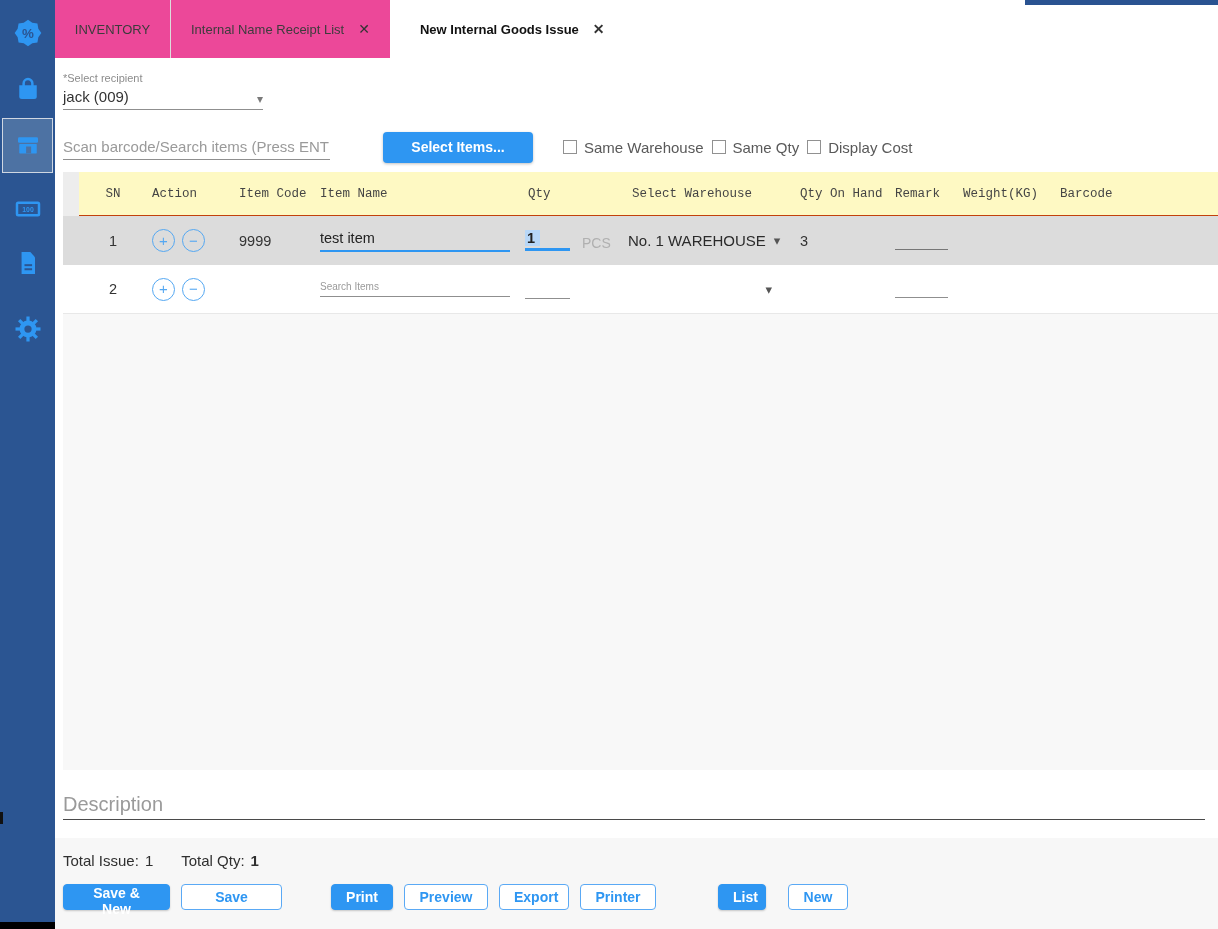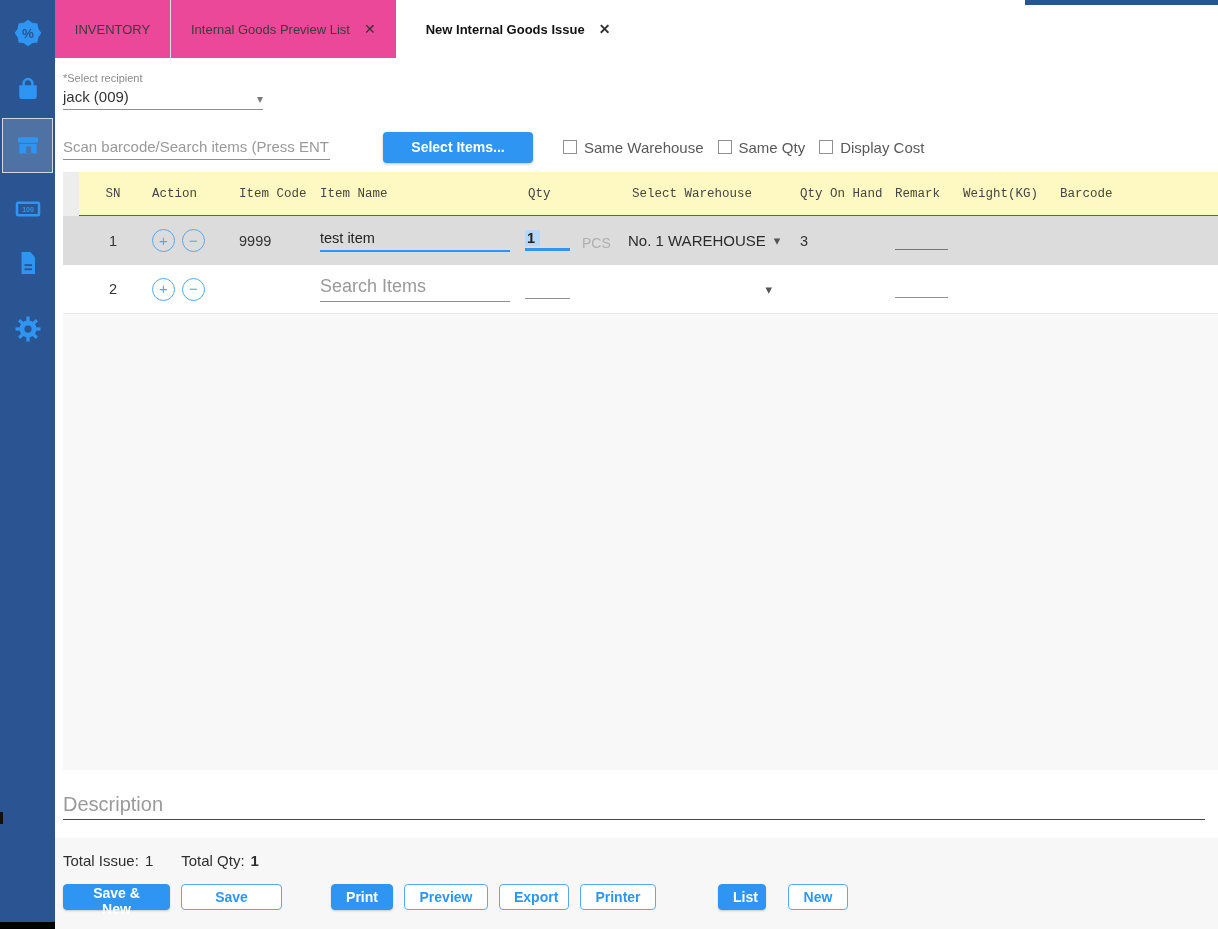--- a/index.html
+++ b/index.html
@@ -36,21 +36,21 @@
   .recipient { width:200px; }
   .datef { width:120px; }
   .fval { font-size:15px; color:#333; }
   .caret { font-size:12px; color:#7a7a7a; line-height:1; }
 
   
   .tool-row { display:flex; align-items:center; height:50px; padding-left:8px; }
   .search-input { width:267px; border:none; outline:none; border-bottom:1px solid #8f8f8f; font-size:15px; color:#333; font-family:inherit; background:transparent; padding:4px 0; }
   .search-input::placeholder { color:#9a9a9a; }
   .btn-select-items { margin-left:53px; width:150px; height:31px; background:#2e96f2; color:#fff; font-weight:bold; font-size:14px; border:none; border-radius:4px; cursor:pointer; box-shadow:0 1px 3px rgba(0,0,0,0.25); font-family:inherit; }
-  .opt-group { display:flex; margin-left:30px; gap:14px; }
+  .opt-group { display:flex; margin-left:30px; gap:8px; }
   .opt { display:flex; align-items:center; cursor:pointer; }
   .cbox { width:14px; height:14px; border:1.5px solid #919191; background:#fff; margin-right:7px; flex:0 0 auto; }
   .opt-label { font-size:15px; color:#595959; }
 
   
   .table { margin-left:8px; width:1155px; }
   .grid { display:grid; grid-template-columns:16px 68px 88px 72px 208px 110px 165px 95px 68px 95px 1fr; align-items:center; }
   .thead { height:44px; border-bottom:1px solid #c2410c; background:#fef9c3;font-family:Liberation Mono, monospace; }
   .th { font-size:12.5px; color:#454545; }
   .th.handle { background:#ededed; height:44px; }
@@ -63,21 +63,21 @@
   .c-onhand { padding-left:10px; }
   .c-remark { padding-left:10px; }
   .c-weight { padding-left:10px; }
   .c-barcode { padding-left:12px; }
   .trow { height:49px; font-size:14.5px; }
   .trow.selected { background:#dcdcdc; }
   .trow.plain { background:#fff; border-bottom:1px solid #e8e8e8; }
   .actions { display:flex; gap:7px; padding-left:5px; }
   .circle-btn { width:23px; height:23px; border:1.5px solid #55a8f2; border-radius:50%; color:#55a8f2; font-size:15px; display:flex; align-items:center; justify-content:center; background:transparent; cursor:pointer; line-height:1; padding-bottom:1px; }
   .name-input { margin-left:13px; width:190px; border-bottom:2px solid #2e96f2; padding-bottom:4px; font-size:14.5px; color:#222; }
-  .name-input.ghost { border-bottom:1px solid #8f8f8f; color:#9a9a9a; font-size:18px; }
+  .name-input.ghost { border-bottom:1px solid #8f8f8f; color:#9a9a9a; font-size:10px; }
   .qty-wrap { display:flex; align-items:flex-end; margin-left:10px; }
   .qty-input { width:45px; border-bottom:3px solid #2e96f2; padding-bottom:2px; font-weight:bold; color:#222; }
   .qty-input.ghost { border-bottom:1px solid #8f8f8f; height:20px; font-weight:normal; }
   .qty-sel { background:#b7d7f8; padding:0 5px 0 2px; }
   .unit { color:#b0b0b0; font-size:14px; margin-left:12px; }
   .wh-cell { display:flex; align-items:center; padding-left:3px; gap:8px; font-size:15px; color:#2b2b2b; }
   .wh-caret { color:#555; font-size:13px; }
   .wh-cell.empty .wh-caret { margin-left:auto; margin-right:18px; }
   .remark-line { margin-left:10px; width:53px; border-bottom:1px solid #777; height:18px; }
   .remark-line.ghost { border-bottom:1px solid #8f8f8f; }
@@ -172,21 +172,21 @@
   <div class="side-bottom"></div>
 
   <div class="main">
 
     <div class="tabbar">
       <div class="tab gray first">
         <span>INVENTORY</span>
       </div>
       <div class="tab-sep"></div>
       <div class="tab gray">
-        <span>Internal Goods Preview List</span>
+        <span>Internal Name Receipt List</span>
         <span class="tab-close">✕</span>
       </div>
       <div class="tab active">
         <span>New Internal Goods Issue</span>
         <span class="tab-close">✕</span>
       </div>
     </div>
 
     <div class="form-row">
       <div>

